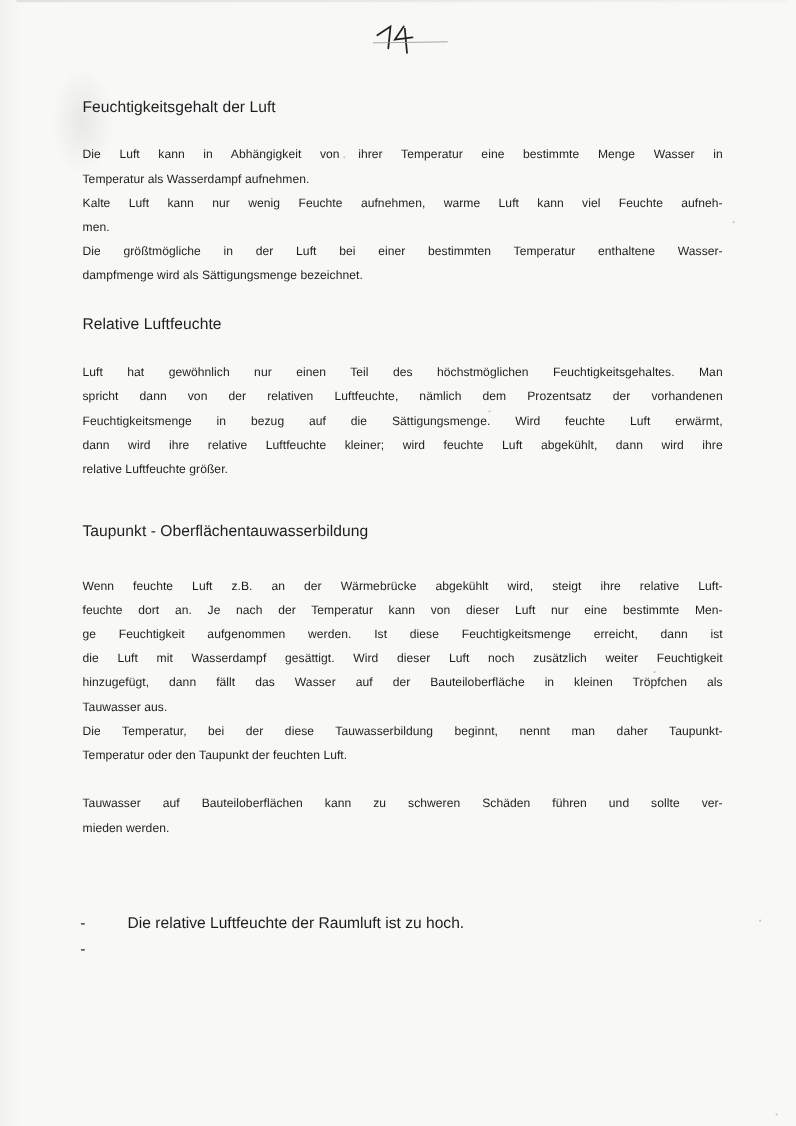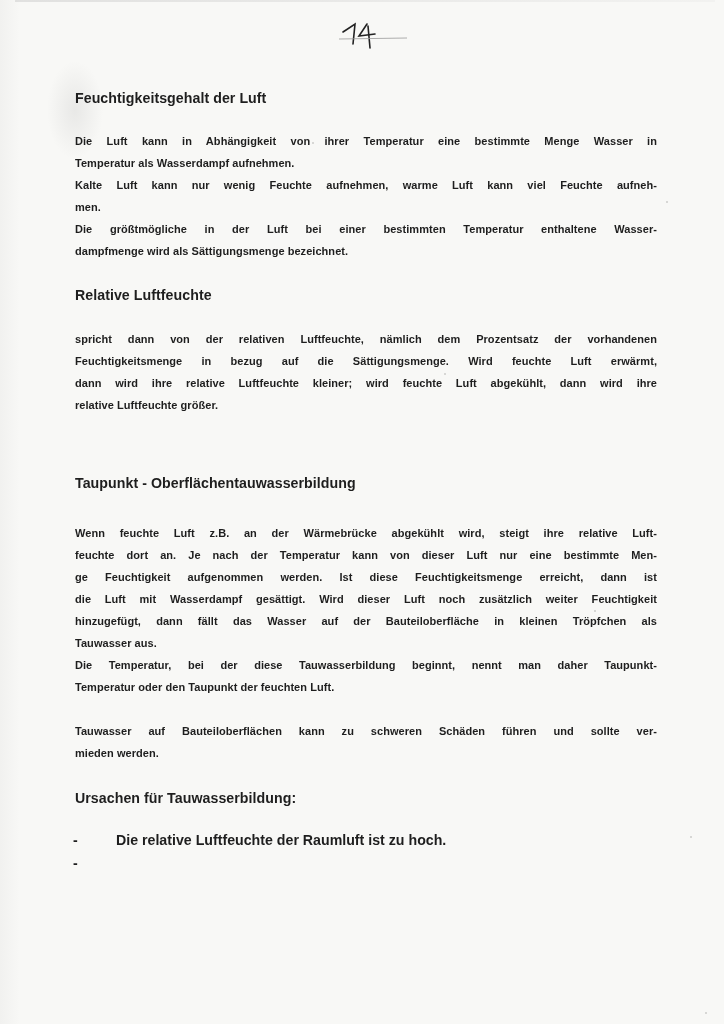--- a/index.html
+++ b/index.html
@@ -16,21 +16,20 @@
       color: #1e1e1e;
     }
     .page {
       position: absolute;
       left: 0; top: 0;
       width: 724px; height: 1024px;
       background:
         radial-gradient(ellipse 40px 70px at 75px 110px, rgba(160,160,160,0.18), rgba(160,160,160,0) 70%),
         linear-gradient(90deg, rgba(200,200,200,0.15) 0px, rgba(200,200,200,0) 20px),
         #f8f8f6;
-      font-weight: bold;
     }
     .scan-edge-top {
       position: absolute;
       left: 15px; top: 0; width: 700px; height: 2px;
       background: linear-gradient(90deg, rgba(190,190,190,0.4), rgba(190,190,190,0.1));
     }
     .page-number {
       position: absolute;
       left: 337px; top: 18px;
       width: 80px; height: 36px;
@@ -84,20 +83,21 @@
     <span class="line">Temperatur als Wasserdampf aufnehmen.</span>
     <span class="line j">Kalte Luft kann nur wenig Feuchte aufnehmen, warme Luft kann viel Feuchte aufneh-</span>
     <span class="line">men.</span>
     <span class="line j">Die größtmögliche in der Luft bei einer bestimmten Temperatur enthaltene Wasser-</span>
     <span class="line">dampfmenge wird als Sättigungsmenge bezeichnet.</span>
   </div>
 
   <div class="block heading" style="top:284px;">Relative Luftfeuchte</div>
 
   <div class="block" style="top:328px;">
+    <span class="line j">Luft hat gewöhnlich nur einen Teil des höchstmöglichen Feuchtigkeitsgehaltes. Man</span>
     <span class="line j">spricht dann von der relativen Luftfeuchte, nämlich dem Prozentsatz der vorhandenen</span>
     <span class="line j">Feuchtigkeitsmenge in bezug auf die Sättigungsmenge. Wird feuchte Luft erwärmt,</span>
     <span class="line j">dann wird ihre relative Luftfeuchte kleiner; wird feuchte Luft abgekühlt, dann wird ihre</span>
     <span class="line">relative Luftfeuchte größer.</span>
   </div>
 
   <div class="block heading" style="top:472px;">Taupunkt - Oberflächentauwasserbildung</div>
 
   <div class="block" style="top:522px;">
     <span class="line j">Wenn feuchte Luft z.B. an der Wärmebrücke abgekühlt wird, steigt ihre relative Luft-</span>
@@ -108,21 +108,20 @@
     <span class="line">Tauwasser aus.</span>
     <span class="line j">Die Temperatur, bei der diese Tauwasserbildung beginnt, nennt man daher Taupunkt-</span>
     <span class="line">Temperatur oder den Taupunkt der feuchten Luft.</span>
   </div>
 
   <div class="block" style="top:720px;">
     <span class="line j">Tauwasser auf Bauteiloberflächen kann zu schweren Schäden führen und sollte ver-</span>
     <span class="line">mieden werden.</span>
   </div>
 
-  <div class="block heading" style="top:787px;">Ursachen für Tauwasserbildung:</div>
 
   <div class="list">
     <div class="list-item">
       <span class="bullet">-</span>
       <span>Die relative Luftfeuchte der Raumluft ist zu hoch.</span>
     </div>
     <div class="list-item">
       <span class="bullet">-</span>
     </div>
   </div>

